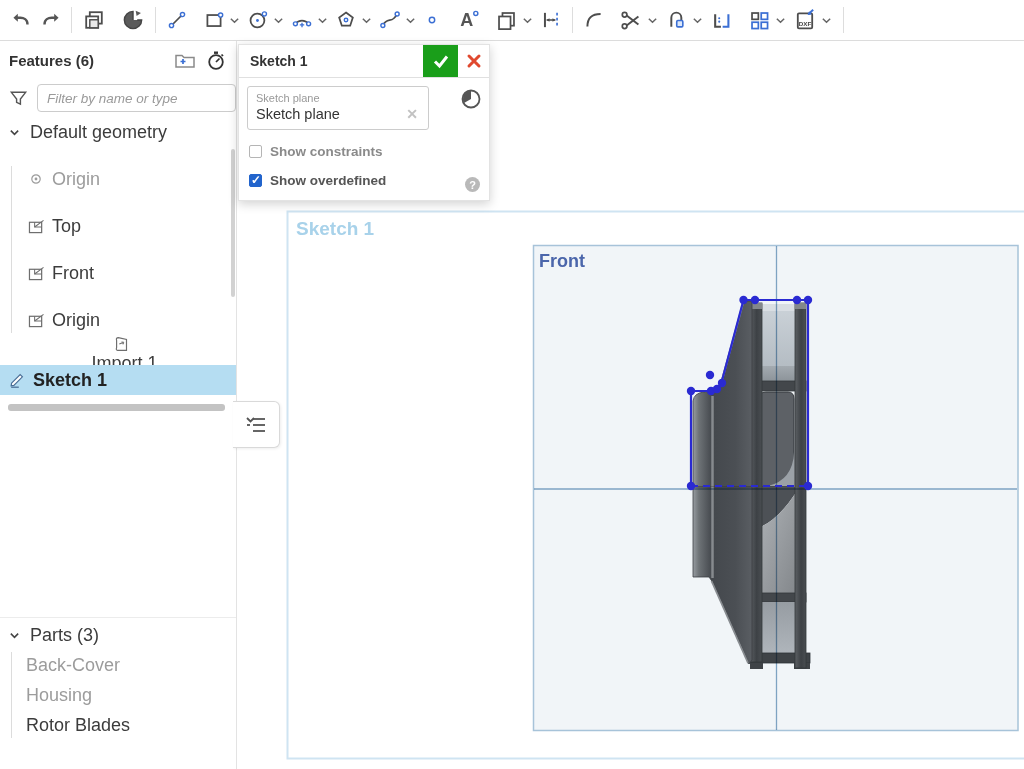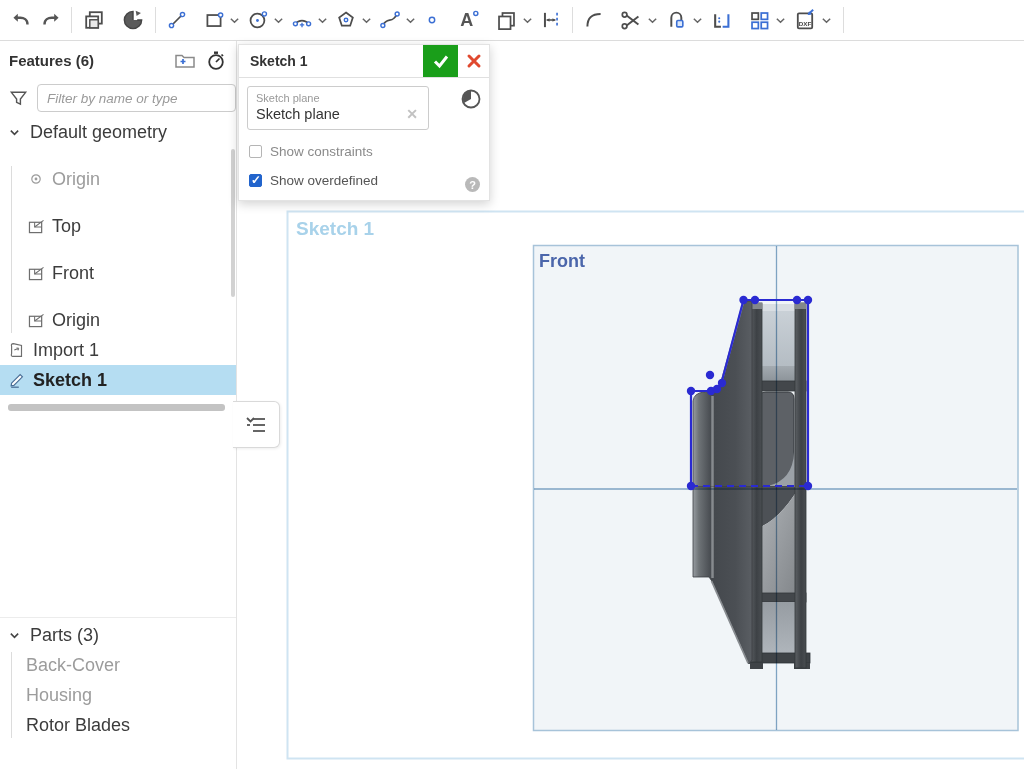--- a/index.html
+++ b/index.html
@@ -70,21 +70,21 @@
   .plane-val-row { display:flex; align-items:center; margin-top:2px; }
   .plane-value { font-size:14.5px; color:#333; flex:1; }
   .clear-x { color:#c2c2c2; font-size:14px; font-weight:bold; cursor:pointer; padding:0 2px; }
   .clock { position:absolute; right:7px; top:10px; cursor:pointer; }
   .cb-row { display:flex; align-items:center; margin:14px 0 0 2px; cursor:pointer; }
   .cb { width:13px; height:13px; border:1px solid #b5b5b5; border-radius:2px;
     background:#fff; margin-right:8px; position:relative; flex:0 0 13px; }
   .cb.checked { background:#2264cc; border-color:#2264cc; }
   .cb.checked::after { content:"\2713"; position:absolute; left:1px; top:-2px;
     color:#fff; font-size:12px; font-weight:bold; }
-  .cb-label { font-size:13.5px; color:#8a8a8a; }
+  .cb-label { font-size:13.5px; color:#8a8a8a;font-weight:bold; }
   .cb-row.strong .cb-label { color:#555; }
   .help { position:absolute; right:9px; bottom:8px; width:15px; height:15px;
     border-radius:50%; background:#b9b9b9; color:#fff; font-size:11px; font-weight:bold;
     display:flex; align-items:center; justify-content:center; cursor:pointer; }
 
   
   .canvas { position:absolute; left:237px; top:41px; width:787px; height:728px; background:#fff; }
   .canvas svg { display:block; }
 </style>
 </head>
@@ -358,21 +358,21 @@
       <span class="ticon">
             <svg width="17" height="15" viewBox="0 0 18 16">
               <rect x="1.5" y="3.5" width="13" height="11" fill="#fff" stroke="#6e6e6e" stroke-width="1.3"></rect>
               <path d="M7 3.5 L7 8.5 L14.5 8.5" fill="none" stroke="#6e6e6e" stroke-width="1.1"></path>
               <path d="M7 8.5 L16.5 1.5" stroke="#6e6e6e" stroke-width="1.1"></path>
             </svg>
           </span>
       <span class="tlabel">Origin</span>
     </div>
   </div>
-  <div class="trow" style="padding-left:7px;">
+  <div class="trow" style="padding-left:7px;flex-direction:column;">
     <span class="ticon">
           <svg width="18" height="18" viewBox="0 0 20 20">
             <path d="M4 6 Q3 3 6 3 L15 5 V17 H5 Q3 17 4 14 Z" fill="#fff" stroke="#6e6e6e" stroke-width="1.3"></path>
             <path d="M7 10 L12 8 M12 8 l-2.6 -0.2 M12 8 l-1 2.4" stroke="#6e6e6e" stroke-width="1.2" fill="none"></path>
           </svg>
         </span>
     <span class="tlabel">Import 1</span>
   </div>
   <div class="trow sel" style="padding-left:7px;">
     <span class="ticon">

